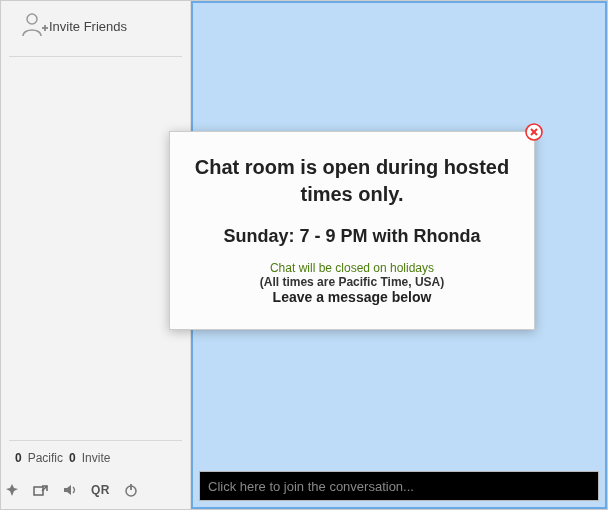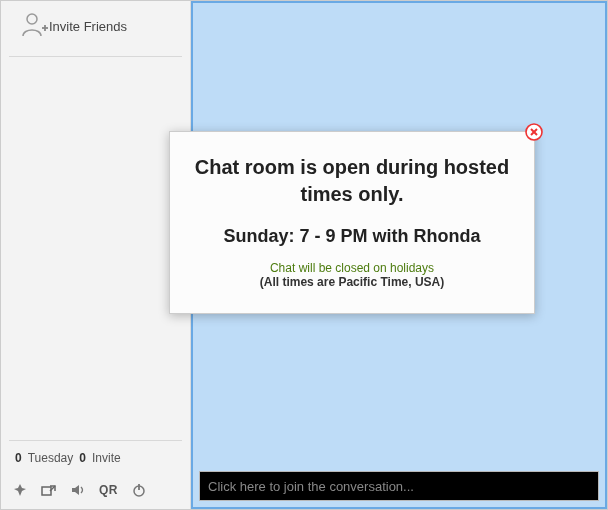--- a/index.html
+++ b/index.html
@@ -25,21 +25,21 @@
   .sidebar-spacer { flex: 1; }
   .counts-row {
     margin: 0 8px; padding: 10px 6px;
     border-top: 1px solid #d8d8d8;
     color: #555; font-size: 12px;
     display: flex; gap: 6px; align-items: center;
   }
   .counts-row .num { font-weight: bold; color: #333; }
   .toolbar-row {
     display: flex; align-items: center; gap: 14px;
-    padding: 8px 12px 12px 12px; color: #666;
+    padding: 8px 12px 12px 4px; color: #666;
   }
   .toolbar-row .tool { cursor: pointer; display: flex; align-items: center; }
   .toolbar-row .qr { font-weight: bold; font-size: 12px; color: #555; letter-spacing: 0.5px; }
   .chat-area {
     position: absolute; left: 190px; right: 0; top: 0; bottom: 0;
     display: flex; flex-direction: column;
     background: #bedcf7; border: 2px solid #6aa9e4;
     border-left: 2px solid #6aa9e4;
   }
   .chat-body { flex: 1; position: relative; }
@@ -88,21 +88,21 @@
           <line x1="24" y1="14" x2="24" y2="20" stroke="#888" stroke-width="1.8"></line>
         </svg>
       </span>
       <span class="invite-label">Invite Friends</span>
     </div>
 
     <div class="sidebar-spacer"></div>
 
     <div class="counts-row">
       <span class="num">0</span>
-      <span>Tuesday</span>
+      <span>Pacific</span>
       <span class="num">0</span>
       <span>Invite</span>
     </div>
 
     <div class="toolbar-row">
       <span class="tool">
         <svg width="14" height="14" viewBox="0 0 14 14">
           <path d="M7 1 L9 5 L13 6 L9 8 L7 13 L5 8 L1 6 L5 5 Z" fill="#777"></path>
         </svg>
       </span>
@@ -143,15 +143,16 @@
           <circle cx="9" cy="9" r="8" fill="#fff" stroke="#e33" stroke-width="1.6"></circle>
           <line x1="6" y1="6" x2="12" y2="12" stroke="#e33" stroke-width="2"></line>
           <line x1="12" y1="6" x2="6" y2="12" stroke="#e33" stroke-width="2"></line>
         </svg>
       </span>
     </div>
     <h2>Chat room is open during hosted times only.</h2>
     <div class="sched">Sunday: 7 - 9 PM with Rhonda</div>
     <div class="note">Chat will be closed on holidays</div>
     <div class="note2">(All times are Pacific Time, USA)</div>
+    <div class="leave">Leave a message below</div>
   </div>
 
 </div>
 
 </body></html>

